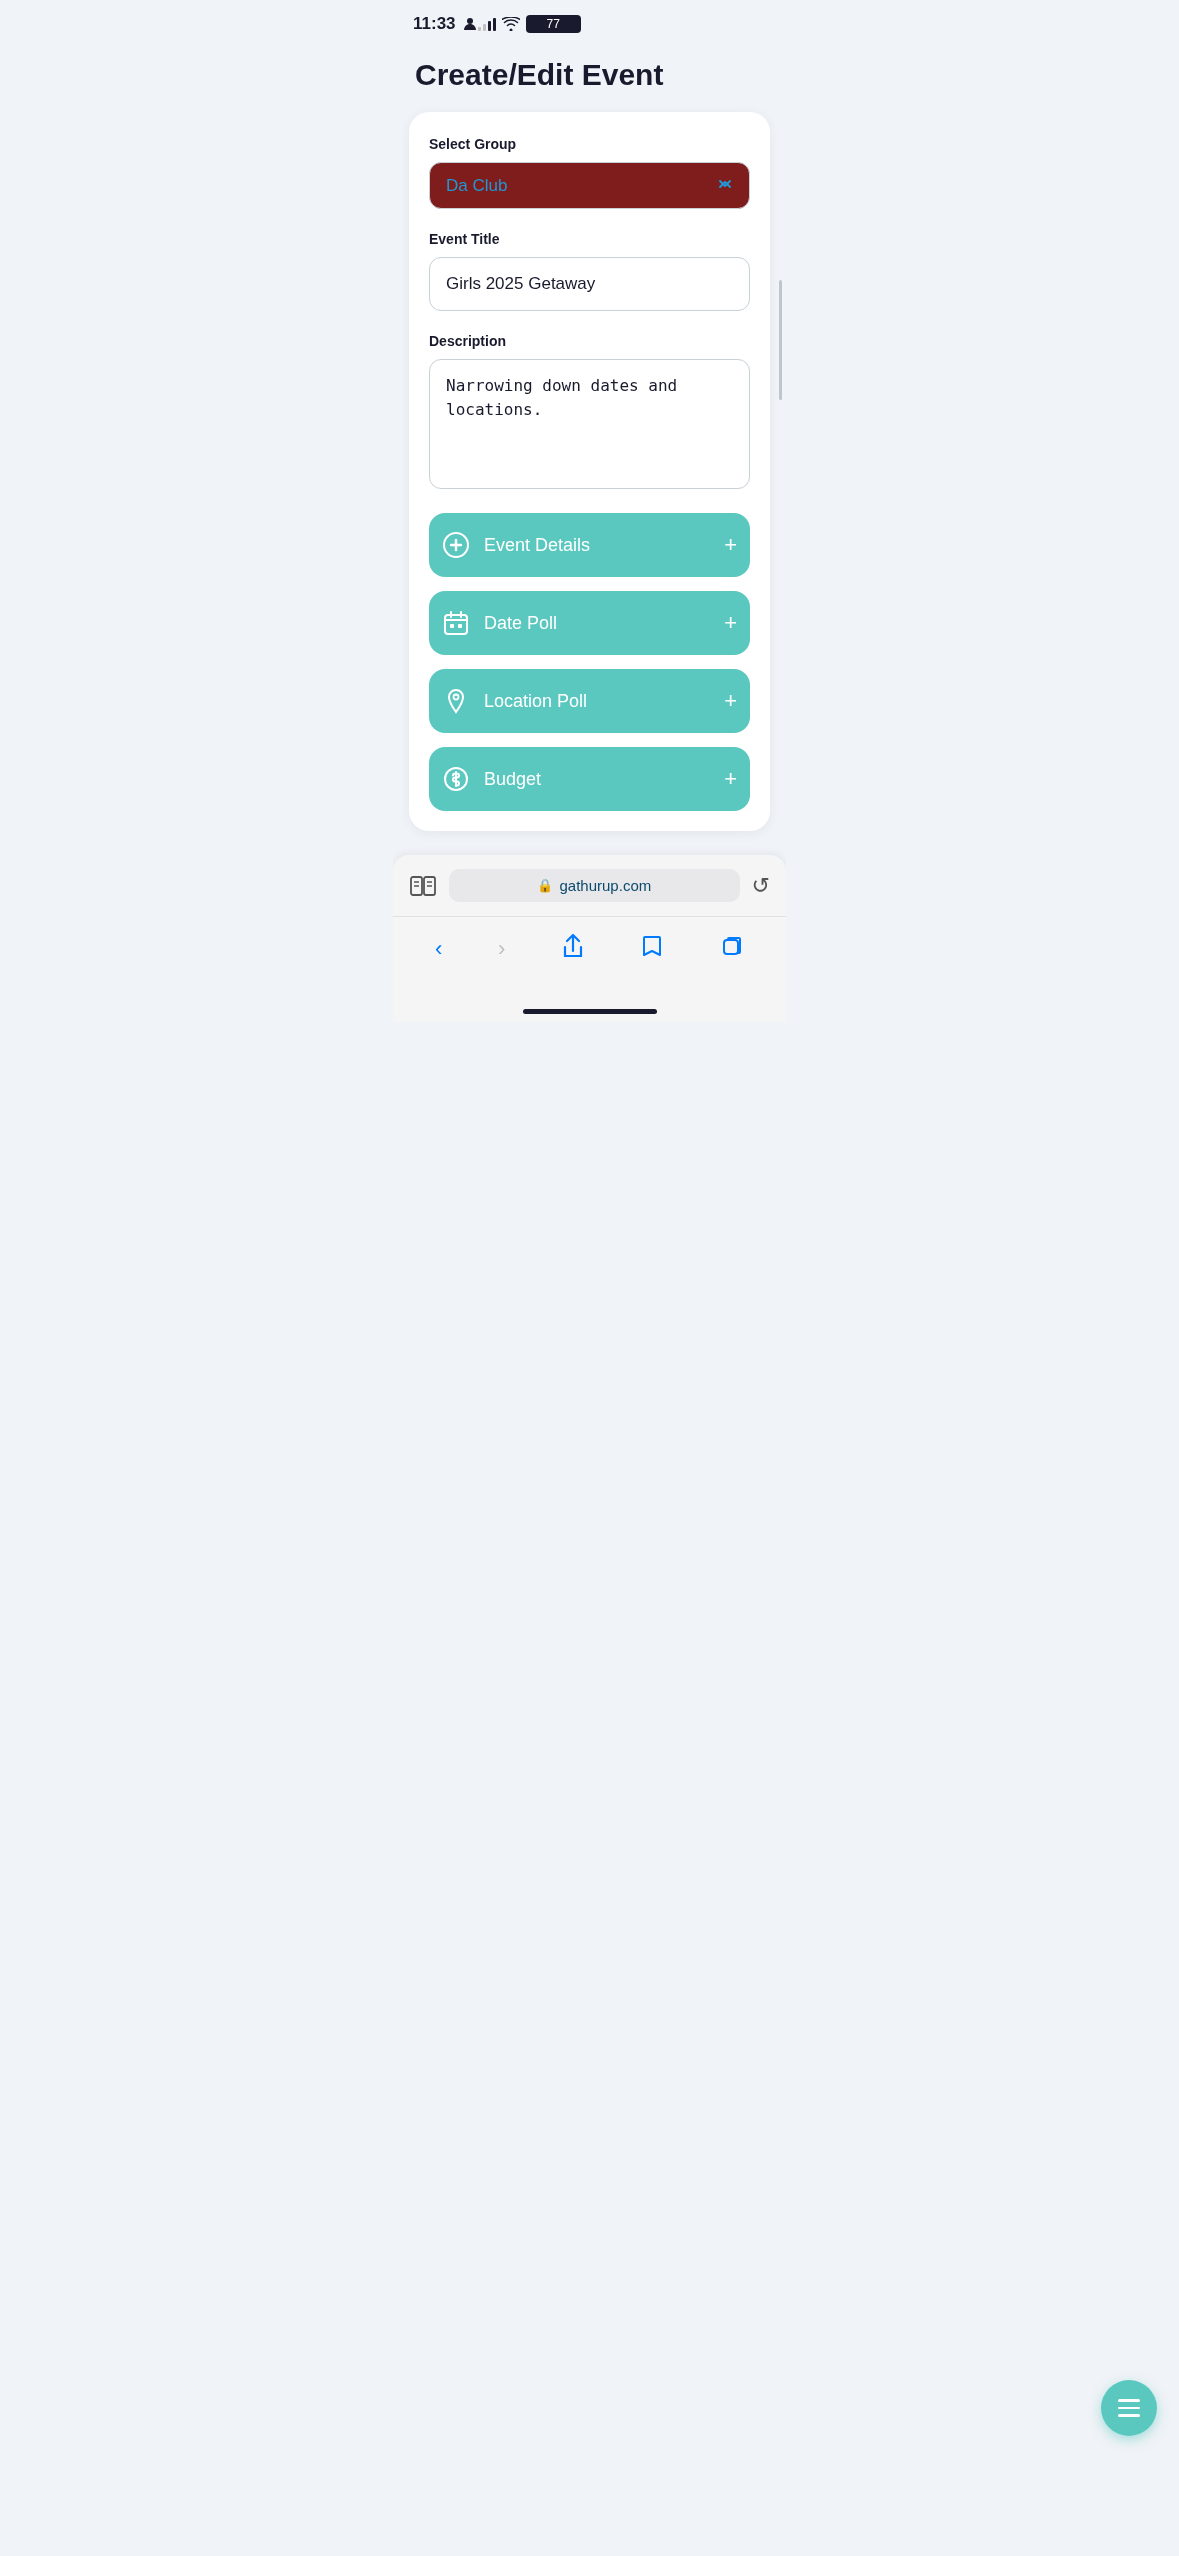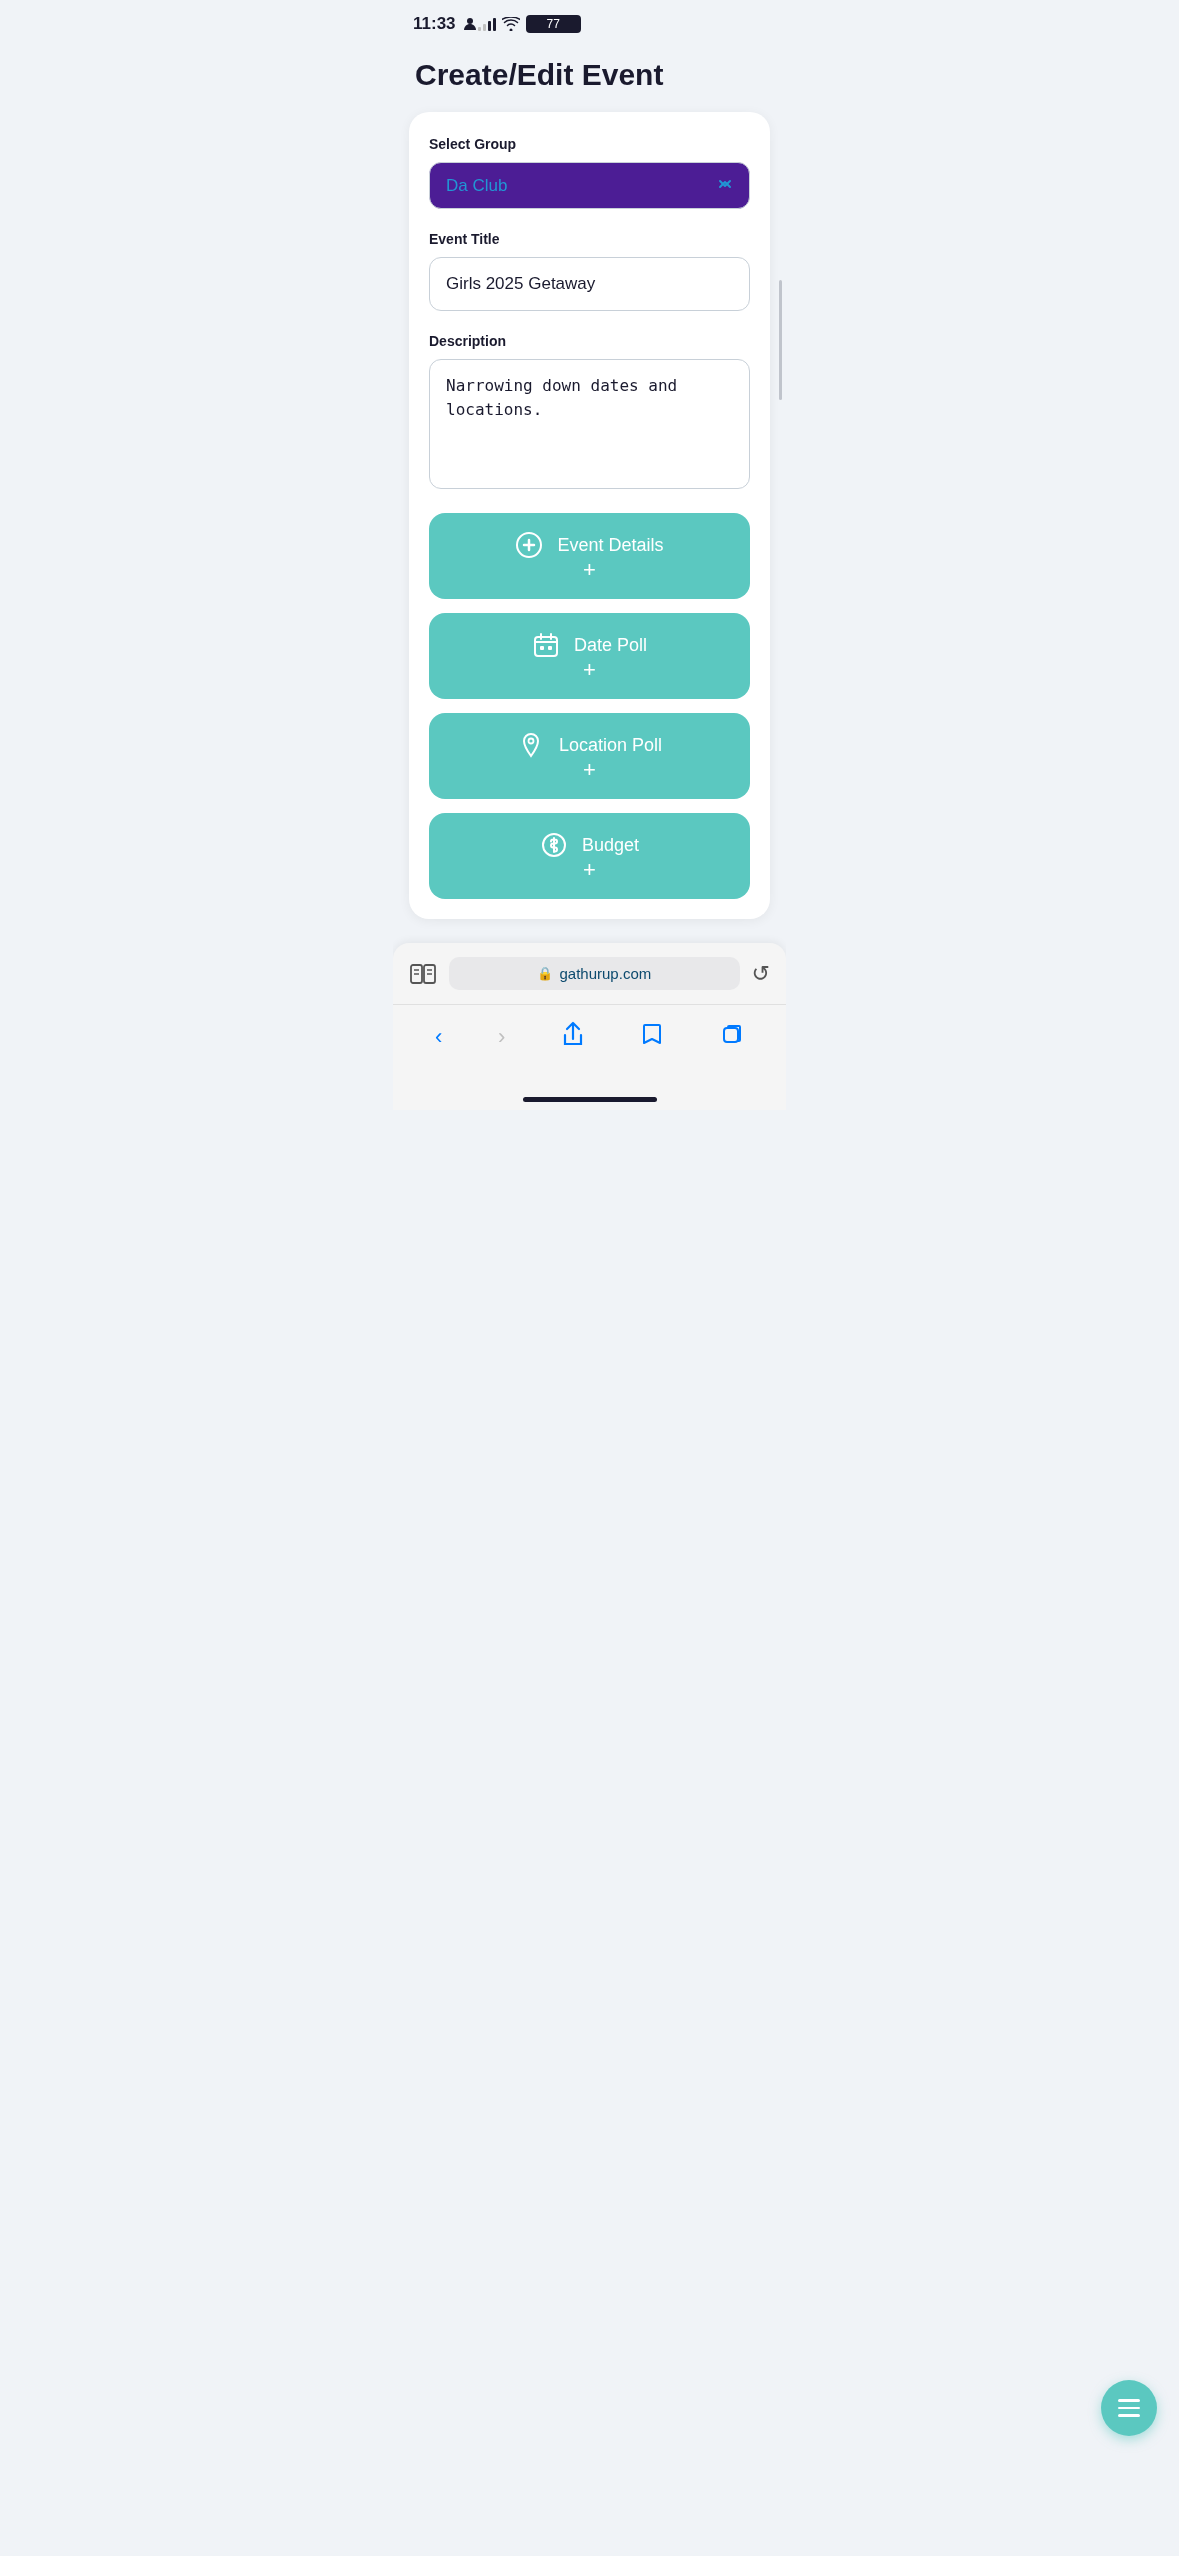--- a/index.html
+++ b/index.html
@@ -121,21 +121,21 @@
       margin-bottom: 0;
     }
 
     .select-group-input {
       width: 100%;
       padding: 13px 44px 13px 16px;
       border: 1.5px solid #c8d0d8;
       border-radius: 12px;
       font-size: 17px;
       color: #2196d4;
-      background: #4c1d95;
+      background: #7f1d1d;
       appearance: none;
       -webkit-appearance: none;
       cursor: pointer;
       font-weight: 500;
     }
 
     .select-chevron {
       position: absolute;
       right: 16px;
       top: 50%;
@@ -179,24 +179,23 @@
       gap: 14px;
     }
 
     .action-btn {
       display: flex;
       align-items: center;
       justify-content: space-between;
       background: #5bc8c0;
       border: none;
       border-radius: 16px;
-      padding: 18px 24px;
+      padding: 18px 13px;
       cursor: pointer;
       width: 100%;
-      flex-direction: column;
     }
 
     .action-btn-left {
       display: flex;
       align-items: center;
       gap: 14px;
     }
 
     .action-btn-icon {
       width: 28px;

